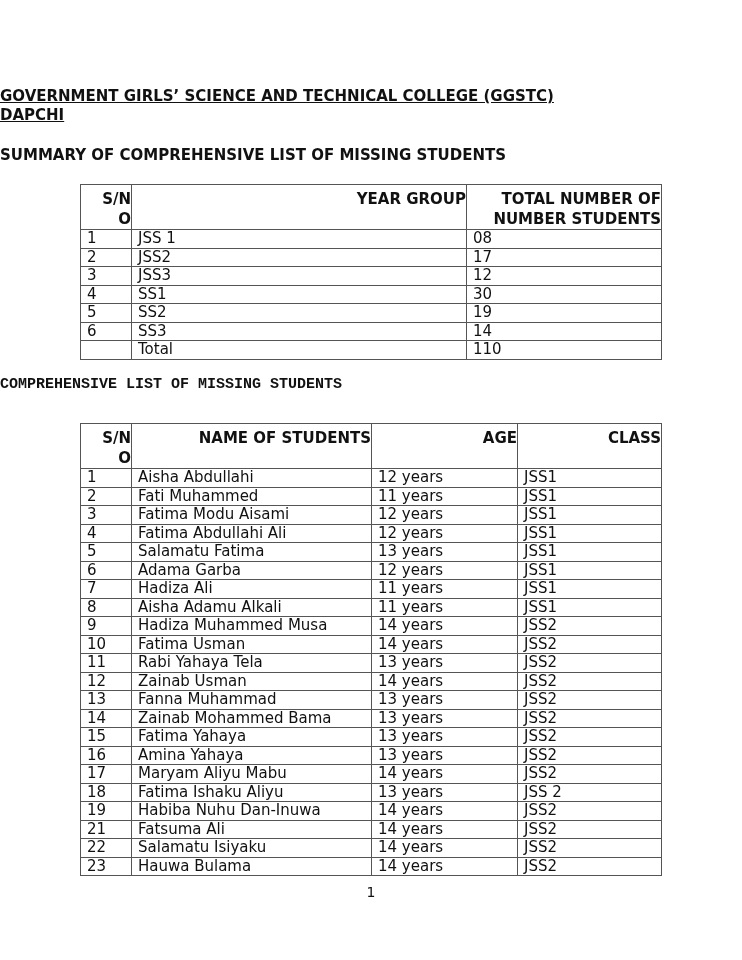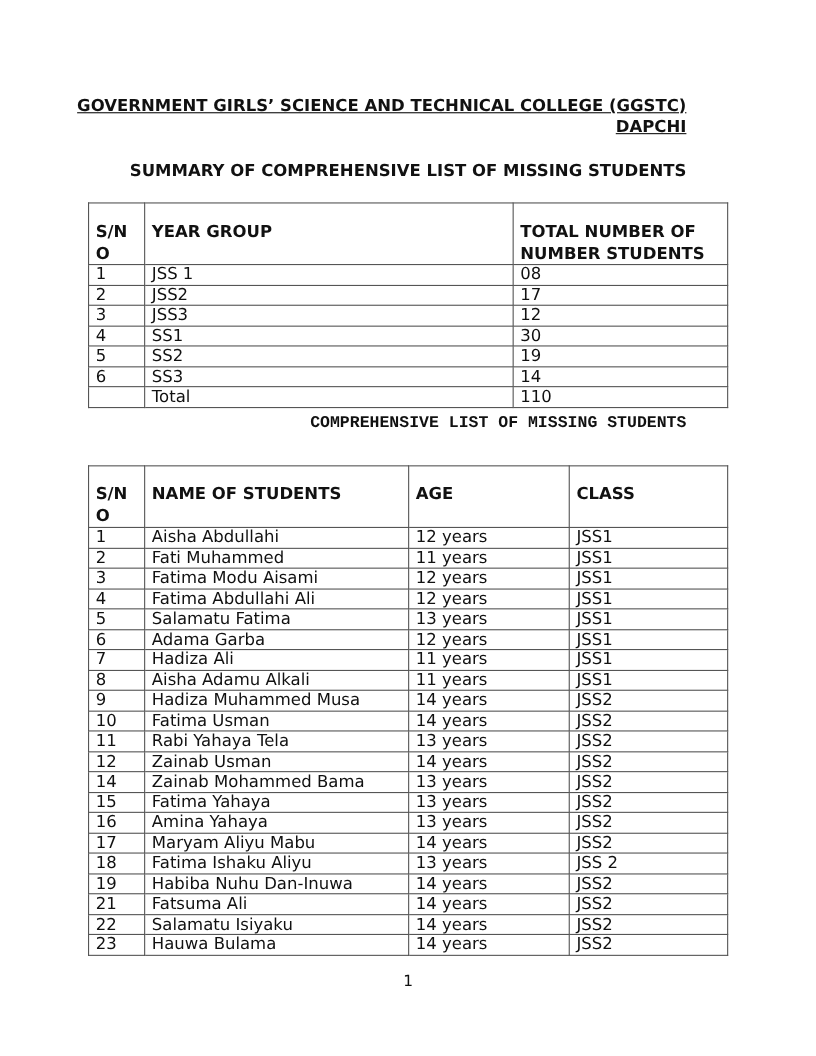--- a/index.html
+++ b/index.html
@@ -1,39 +1,39 @@
 <!DOCTYPE html>
 <html><head>
 <meta charset="utf-8">
 <style>
   html, body { margin: 0; padding: 0; background: #ffffff; }
   body {
     width: 742px; height: 960px; position: relative; overflow: hidden;
     font-family: "DejaVu Sans", sans-serif; color: #111111;
   }
   .title {
-    position: absolute; left: 0; width: 624px; text-align: right;
+    position: absolute; left: 0; width: 624px; text-align: left;
     font-weight: bold; font-size: 15px; line-height: 19px;
   }
   .title.u span { text-decoration: underline; }
   #t1 { top: 87px; }
   #t2 { top: 106px; }
   #t3 { top: 146px; }
   #t4 { top: 375px; font-family: Liberation Mono, monospace; }
 
   table {
     position: absolute; left: 80px; width: 581px;
     border-collapse: collapse; font-size: 15px; table-layout: fixed;
   }
   td, th {
     border: 1px solid #555555; padding: 0 0 0 6px; text-align: left;
     vertical-align: top; line-height: 17.5px; height: 17.5px;
     white-space: nowrap; overflow: hidden;
   }
-  th { font-weight: bold; line-height: 19.5px; padding-top: 16px; white-space: normal; }
+  th { font-weight: bold; line-height: 19.5px; padding-top: 5px; white-space: normal; text-align: right; }
   #summary { top: 184px; }
   #summary col.c1 { width: 51px; }
   #summary col.c2 { width: 335px; }
   #summary col.c3 { width: 195px; }
   #summary th { height: 37px; }
 
   #students { top: 423px; }
   #students col.c1 { width: 51px; }
   #students col.c2 { width: 240px; }
   #students col.c3 { width: 146px; }
@@ -188,20 +188,26 @@
         <td>13 years</td>
         <td>JSS2</td>
       </tr>
       <tr>
         <td>12</td>
         <td>Zainab Usman</td>
         <td>14 years</td>
         <td>JSS2</td>
       </tr>
       <tr>
+        <td>13</td>
+        <td>Fanna Muhammad</td>
+        <td>13 years</td>
+        <td>JSS2</td>
+      </tr>
+      <tr>
         <td>14</td>
         <td>Zainab Mohammed Bama</td>
         <td>13 years</td>
         <td>JSS2</td>
       </tr>
       <tr>
         <td>15</td>
         <td>Fatima Yahaya</td>
         <td>13 years</td>
         <td>JSS2</td>

